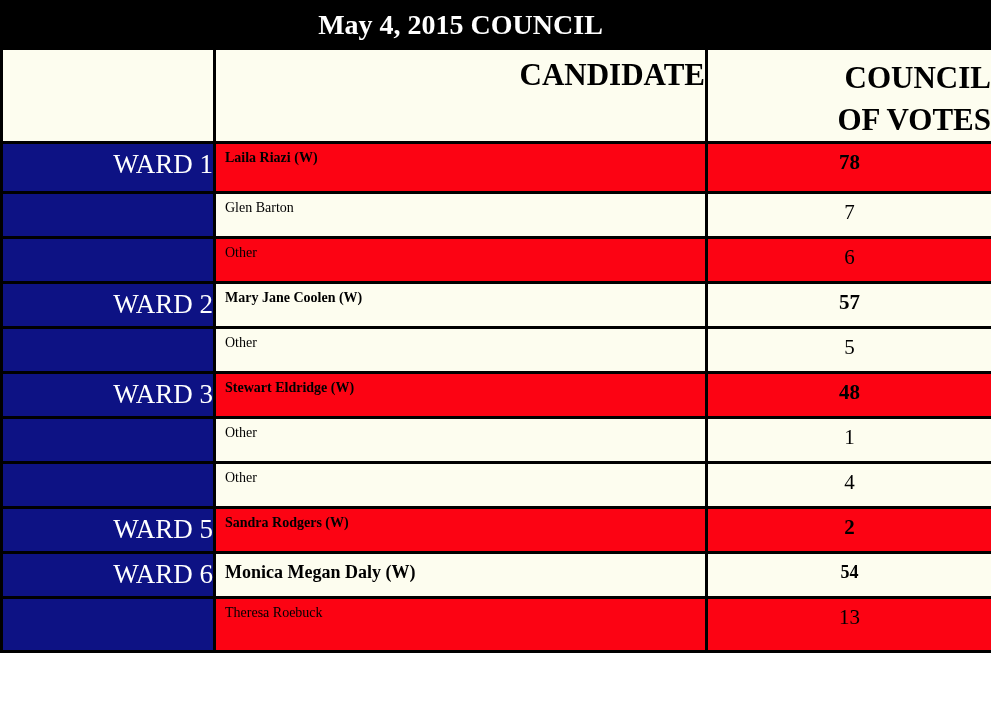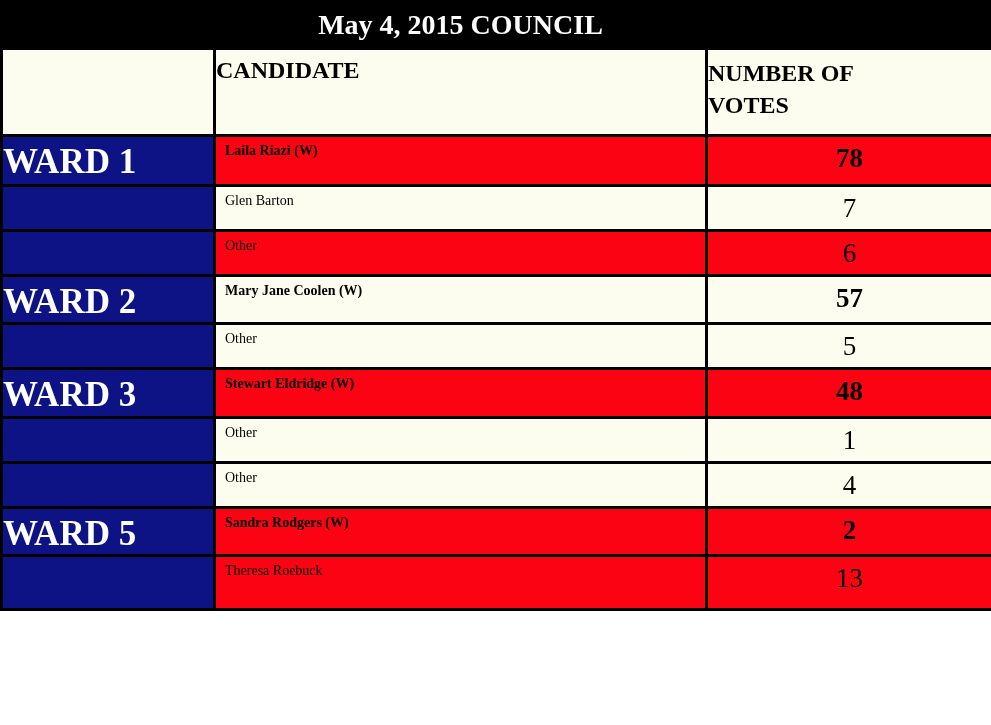--- a/index.html
+++ b/index.html
@@ -35,46 +35,46 @@
   tr.title-row td{background:var(--black);border-color:var(--black);}
   .title-text{
     display:block;text-align:center;color:var(--white);
     font-weight:bold;font-size:28px;line-height:1.2;padding-top:5px;
     white-space:nowrap;
   }
 
   
   tr.header-row{height:87px;}
   tr.header-row td{
-    background:var(--cream);text-align:left;
-    font-weight:bold;font-size:24px;color:var(--black);
+    background:var(--cream);text-align:right;
+    font-weight:bold;font-size:31px;color:var(--black);
     padding-top:7px;
   }
   .votes-header-text{
     display:inline-block;max-width:185px;line-height:1.35;
   }
 
   
   tr.data-row{height:45px;}
   tbody#rows-body tr:first-child{height:50px;}
   tbody#rows-body tr:last-child{height:54px;}
 
   td.ward-cell{
     background:var(--navy);
-    text-align:left;color:var(--white);
-    font-weight:bold;font-size:35px;line-height:1.15;
+    text-align:right;color:var(--white);
+    font-weight:normal;font-size:27px;line-height:1.15;
     padding-top:5px;
   }
   td.candidate-cell{
     font-size:14px;color:var(--black);line-height:1.15;
     padding:6px 8px 0 9px;
     white-space:nowrap;
   }
   td.votes-cell{
-    font-size:27px;color:var(--black);line-height:1.15;
+    font-size:21px;color:var(--black);line-height:1.15;
     text-align:center;padding-top:6px;
   }
   tr.bg-red td.candidate-cell,
   tr.bg-red td.votes-cell{background:var(--red);}
   tr.bg-cream td.candidate-cell,
   tr.bg-cream td.votes-cell{background:var(--cream);}
   tr.winner td.candidate-cell,
   tr.winner td.votes-cell{font-weight:bold;}
   tr.small td.candidate-cell,
   tr.small td.votes-cell{font-size:18px;padding-top:8px;}
@@ -96,21 +96,21 @@
           <span class="title-text">May 4, 2015 COUNCIL</span>
         </td>
         <td></td>
       </tr>
       <tr class="header-row">
         <td></td>
         <td>
           <span>CANDIDATE</span>
         </td>
         <td>
-          <span class="votes-header-text">NUMBER OF VOTES</span>
+          <span class="votes-header-text">COUNCIL OF VOTES</span>
         </td>
       </tr>
     </tbody>
     <tbody id="rows-body">
   <tr class="data-row bg-red winner">
     <td class="ward-cell">
       <span>WARD 1</span>
     </td>
     <td class="candidate-cell">
       <span>Laila Riazi (W)</span>
@@ -211,20 +211,31 @@
       <span>WARD 5</span>
     </td>
     <td class="candidate-cell">
       <span>Sandra Rodgers (W)</span>
     </td>
     <td class="votes-cell">
       <span>2</span>
     </td>
   </tr>
 
+  <tr class="data-row bg-cream winner small">
+    <td class="ward-cell">
+      <span>WARD 6</span>
+    </td>
+    <td class="candidate-cell">
+      <span>Monica Megan Daly (W)</span>
+    </td>
+    <td class="votes-cell">
+      <span>54</span>
+    </td>
+  </tr>
 
   <tr class="data-row bg-red">
     <td class="ward-cell">
       <span></span>
     </td>
     <td class="candidate-cell">
       <span>Theresa Roebuck</span>
     </td>
     <td class="votes-cell">
       <span>13</span>

